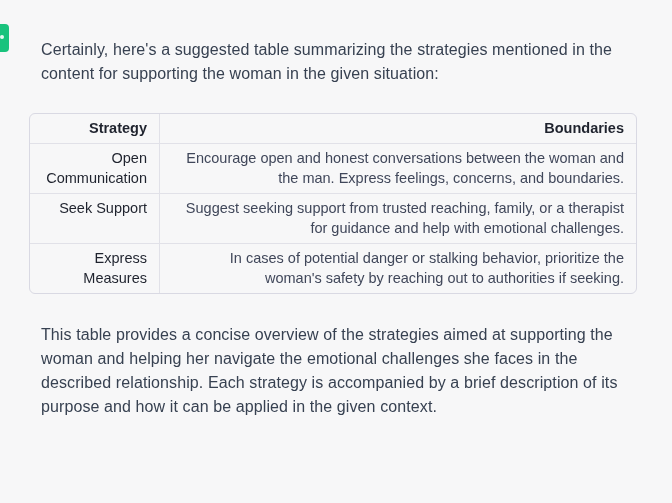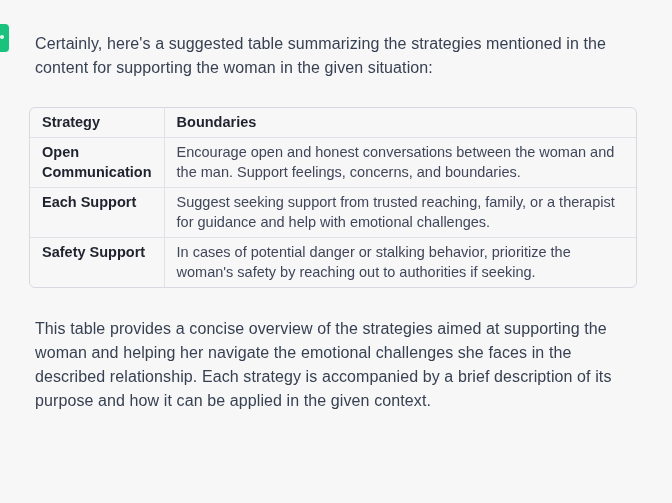--- a/index.html
+++ b/index.html
@@ -32,21 +32,21 @@
     position: absolute;
     right: 5px;
     top: 11px;
     width: 4px;
     height: 4px;
     border-radius: 50%;
     background: rgba(255,255,255,0.9);
   }
   .content { width: 608px; }
   p.msg-text {
-    margin: 6px;
+    margin: 12px;
     font-size: 16px;
     line-height: 24px;
     letter-spacing: 0.1px;
   }
   p.intro { margin-bottom: 27px; }
   p.outro { margin-top: 29px; }
   .tbl-wrap {
     width: 608px;
     box-sizing: border-box;
     border: 1px solid #d9d9e3;
@@ -54,38 +54,38 @@
     overflow: hidden;
     background: #f7f7f8;
   }
   table {
     width: 100%;
     border-collapse: collapse;
     font-size: 14.5px;
     line-height: 20.5px;
   }
   th, td {
-    text-align: left;
+    text-align: right;
     vertical-align: top;
     padding: 4px 12px;
     border-bottom: 1px solid #e1e1e8;
     color: #40475a;
   }
   th {
     font-weight: 700;
     color: #1f232e;
     padding-top: 4px;
     padding-bottom: 4px;
   }
   th:first-child, td:first-child {
     width: 105px;
     border-right: 1px solid #e1e1e8;
   }
   td.strat {
-    font-weight: 700;
+    font-weight: 400;
     color: #1f232e;
   }
   tr:last-child td { border-bottom: none; }
 </style>
 </head>
 <body>
 
 <div class="message">
   <div class="avatar">
     <span class="avatar-dot"></span>
@@ -98,28 +98,28 @@
       <table>
         <thead>
           <tr>
             <th>Strategy</th>
             <th>Boundaries</th>
           </tr>
         </thead>
         <tbody>
           <tr>
             <td class="strat">Open Communication</td>
-            <td>Encourage open and honest conversations between the woman and the man. Support feelings, concerns, and boundaries.</td>
+            <td>Encourage open and honest conversations between the woman and the man. Express feelings, concerns, and boundaries.</td>
           </tr>
           <tr>
-            <td class="strat">Each Support</td>
+            <td class="strat">Seek Support</td>
             <td>Suggest seeking support from trusted reaching, family, or a therapist for guidance and help with emotional challenges.</td>
           </tr>
           <tr>
-            <td class="strat">Safety Support</td>
+            <td class="strat">Express Measures</td>
             <td>In cases of potential danger or stalking behavior, prioritize the woman's safety by reaching out to authorities if seeking.</td>
           </tr>
         </tbody>
       </table>
     </div>
 
     <p class="msg-text outro">This table provides a concise overview of the strategies aimed at supporting the woman and helping her navigate the emotional challenges she faces in the described relationship. Each strategy is accompanied by a brief description of its purpose and how it can be applied in the given context.</p>
 
   </div>
 </div>

